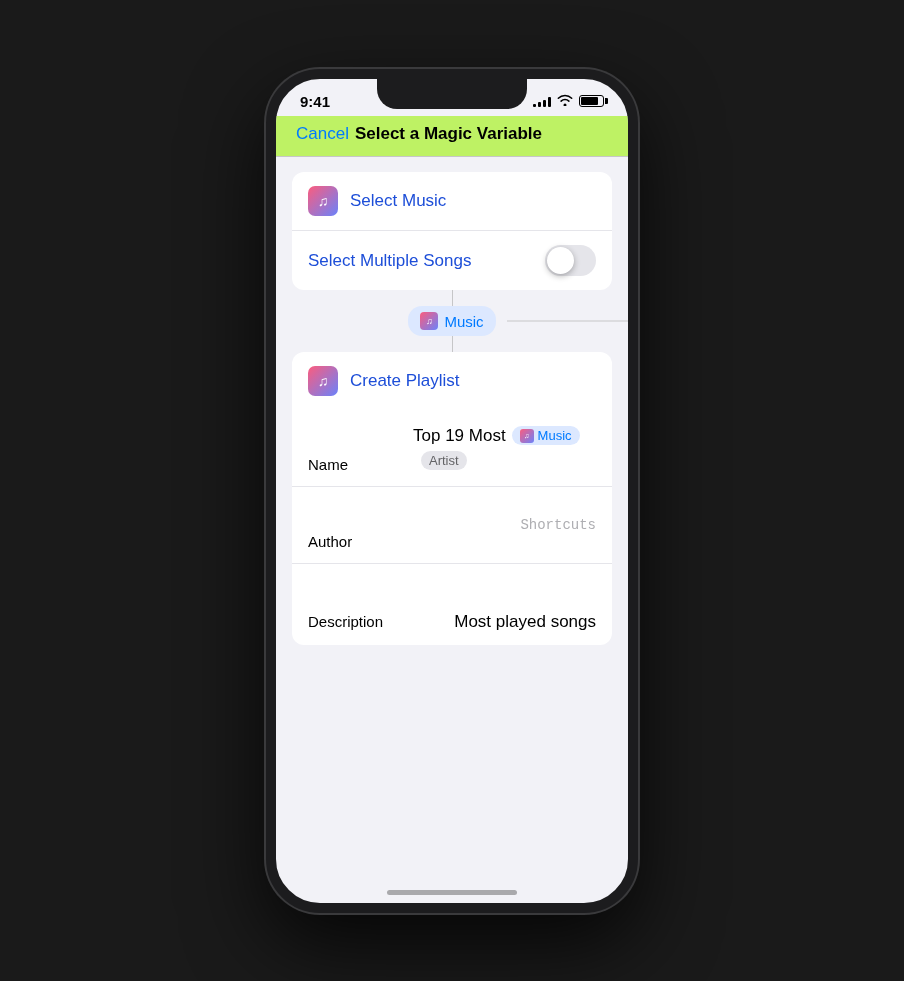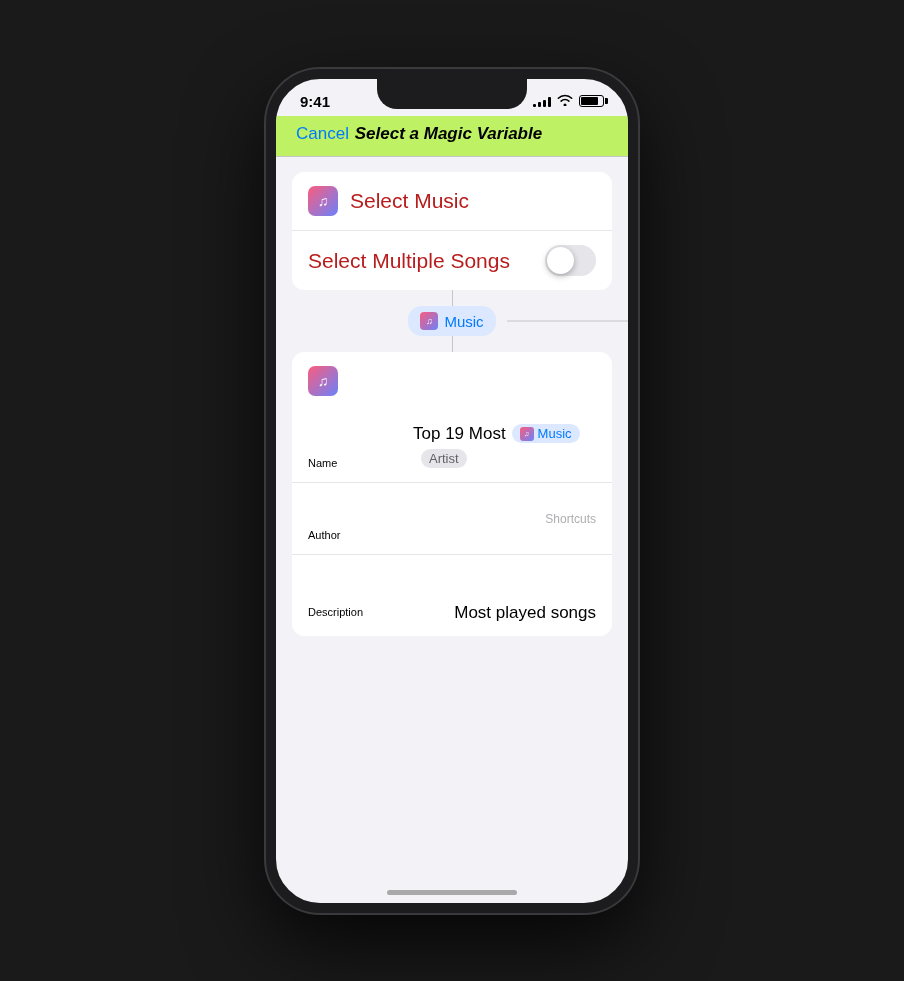--- a/index.html
+++ b/index.html
@@ -119,21 +119,20 @@
     .nav-cancel {
       font-size: 17px;
       color: #007aff;
       font-weight: 400;
     }
 
     .nav-title {
       font-size: 17px;
       font-weight: 600;
       color: #000;
-      font-style: italic;
     }
 
     .nav-right-space {
       width: 60px;
     }
 
     
     .separator-line {
       height: 0.5px;
       background: #c6c6c8;
@@ -176,22 +175,22 @@
       margin-right: 12px;
       flex-shrink: 0;
     }
 
     .music-note {
       color: white;
       font-size: 14px;
     }
 
     .row-label {
-      font-size: 21px;
-      color: #b91c1c;
+      font-size: 17px;
+      color: #1d4ed8;
       flex: 1;
     }
 
     
     .toggle {
       width: 51px;
       height: 31px;
       background: #e5e5ea;
       border-radius: 16px;
       position: relative;
@@ -255,41 +254,42 @@
       align-items: center;
       padding: 13px 16px;
       min-height: 44px;
     }
 
     .field-row + .field-row {
       border-top: 0.5px solid #e5e5ea;
     }
 
     .field-label {
-      font-size: 11px;
+      font-size: 15px;
       color: #000;
       min-width: 105px;
       margin-top: 33px;
     }
 
     .field-value {
       font-size: 17px;
       color: #000;
       flex: 1;
       display: flex;
       align-items: center;
       gap: 4px;
       flex-wrap: wrap;
     }
 
     .field-value-gray {
-      font-size: 12px;
+      font-size: 14px;
       color: #aeaeb2;
       flex: 1;
       text-align: right;
+      font-family: Liberation Mono, monospace;
     }
 
     .field-value-right {
       font-size: 17px;
       color: #000;
       flex: 1;
       text-align: right;
       margin-top: 35px;
     }
 
@@ -427,20 +427,21 @@
 
       <div style="width:1px; height:16px; background:#c6c6c8;"></div>
     </div>
 
     <div class="card-section-2">
 
       <div class="card-row">
         <div class="music-icon-wrap">
           <span class="music-note">♫</span>
         </div>
+        <span class="row-label">Create Playlist</span>
       </div>
 
       <div class="field-row">
         <span class="field-label">Name</span>
         <div class="field-value">
           <span>Top 19 Most</span>
 
           <div class="inline-chip">
             <div class="inline-chip-icon">
               <span>♫</span>

